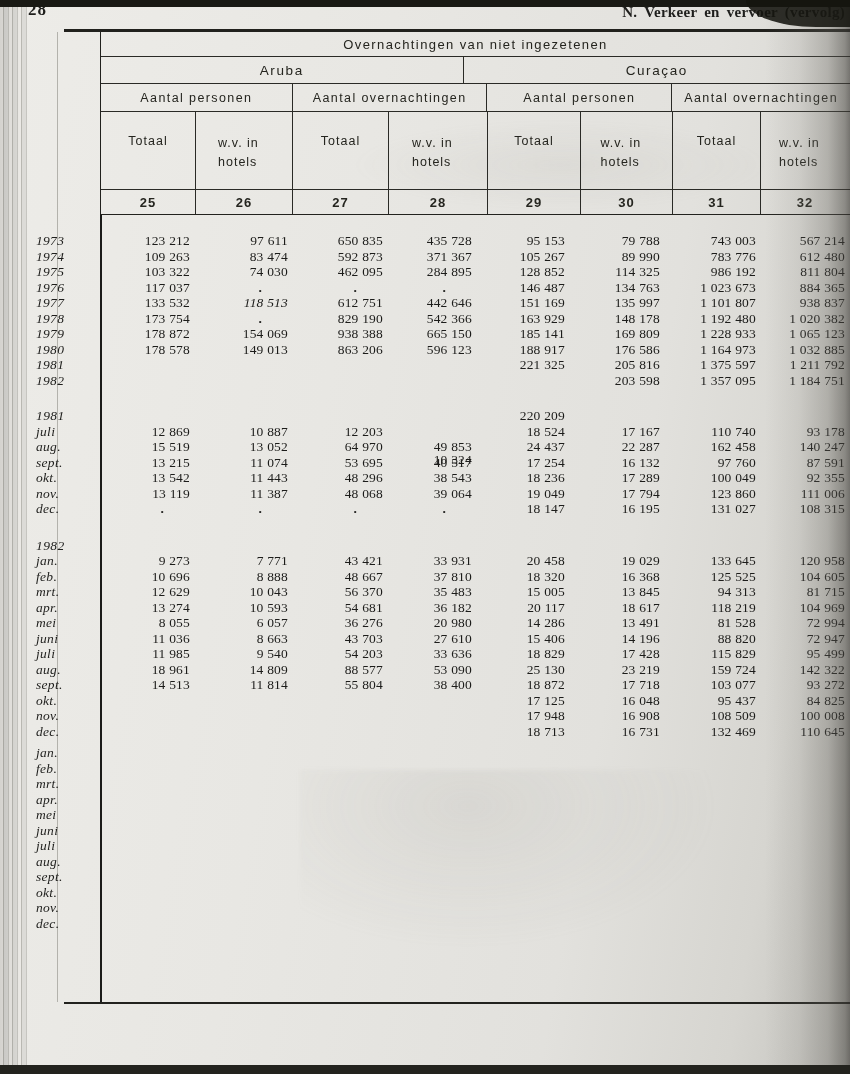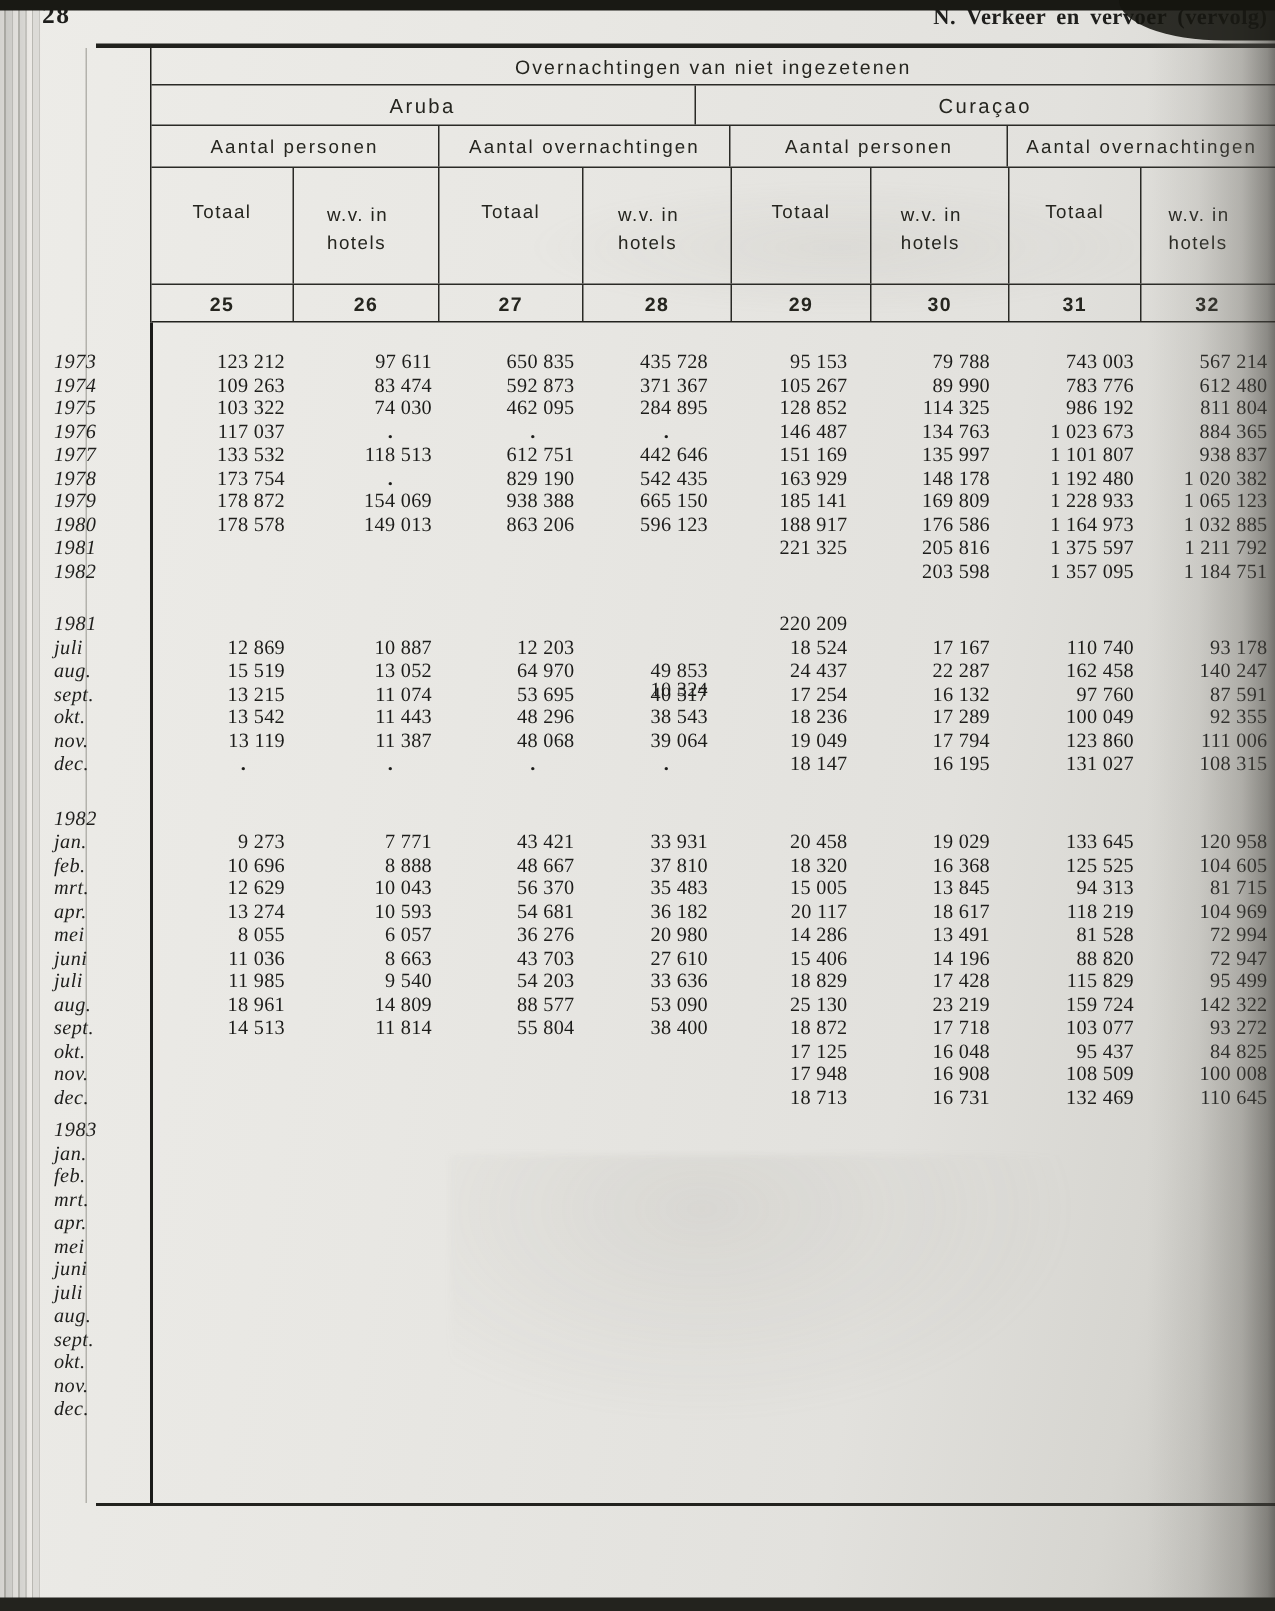--- a/index.html
+++ b/index.html
@@ -171,34 +171,34 @@
           <span class="cell dot" style="width: 96px; padding-right: 31px;">.</span>
           <span class="cell dot" style="width: 99px; padding-right: 41px;">.</span>
           <span class="cell" style="width: 93px; padding-right: 15px;">146 487</span>
           <span class="cell" style="width: 92px; padding-right: 12px;">134 763</span>
           <span class="cell" style="width: 88px; padding-right: 4px;">1 023 673</span>
           <span class="cell" style="width: 88px; padding-right: 3px;">884 365</span>
         </div>
         <div class="trow">
           <span class="rlabel">1977</span>
           <span class="cell" style="width: 95px; padding-right: 5px;">133 532</span>
-          <span class="cell" style="width: 97px; padding-right: 4px;">118 513</span>
+          <span class="cell" style="width: 97px; padding-right: 4px; font-style: italic;">118 513</span>
           <span class="cell" style="width: 96px; padding-right: 5px;">612 751</span>
           <span class="cell" style="width: 99px; padding-right: 15px;">442 646</span>
           <span class="cell" style="width: 93px; padding-right: 15px;">151 169</span>
           <span class="cell" style="width: 92px; padding-right: 12px;">135 997</span>
           <span class="cell" style="width: 88px; padding-right: 4px;">1 101 807</span>
           <span class="cell" style="width: 88px; padding-right: 3px;">938 837</span>
         </div>
         <div class="trow">
           <span class="rlabel">1978</span>
           <span class="cell" style="width: 95px; padding-right: 5px;">173 754</span>
           <span class="cell dot" style="width: 97px; padding-right: 30px;">.</span>
           <span class="cell" style="width: 96px; padding-right: 5px;">829 190</span>
-          <span class="cell" style="width: 99px; padding-right: 15px;">542 435</span>
+          <span class="cell" style="width: 99px; padding-right: 15px;">542 366</span>
           <span class="cell" style="width: 93px; padding-right: 15px;">163 929</span>
           <span class="cell" style="width: 92px; padding-right: 12px;">148 178</span>
           <span class="cell" style="width: 88px; padding-right: 4px;">1 192 480</span>
           <span class="cell" style="width: 88px; padding-right: 3px;">1 020 382</span>
         </div>
         <div class="trow">
           <span class="rlabel">1979</span>
           <span class="cell" style="width: 95px; padding-right: 5px;">178 872</span>
           <span class="cell" style="width: 97px; padding-right: 4px;">154 069</span>
           <span class="cell" style="width: 96px; padding-right: 5px;">938 388</span>
@@ -444,23 +444,20 @@
           <span class="cell" style="width: 97px; padding-right: 4px;"></span>
           <span class="cell" style="width: 96px; padding-right: 5px;"></span>
           <span class="cell" style="width: 99px; padding-right: 15px;"></span>
           <span class="cell" style="width: 93px; padding-right: 15px;">18 713</span>
           <span class="cell" style="width: 92px; padding-right: 12px;">16 731</span>
           <span class="cell" style="width: 88px; padding-right: 4px;">132 469</span>
           <span class="cell" style="width: 88px; padding-right: 3px;">110 645</span>
         </div>
       </div>
       <div class="section sec3">
-        <div class="trow heading-row">
-          <span class="rlabel">1983</span>
-        </div>
         <div class="trow">
           <span class="rlabel">jan.</span>
           <span class="cell" style="width: 95px; padding-right: 5px;"></span>
           <span class="cell" style="width: 97px; padding-right: 4px;"></span>
           <span class="cell" style="width: 96px; padding-right: 5px;"></span>
           <span class="cell" style="width: 99px; padding-right: 15px;"></span>
           <span class="cell" style="width: 93px; padding-right: 15px;"></span>
           <span class="cell" style="width: 92px; padding-right: 12px;"></span>
           <span class="cell" style="width: 88px; padding-right: 4px;"></span>
           <span class="cell" style="width: 88px; padding-right: 3px;"></span>

